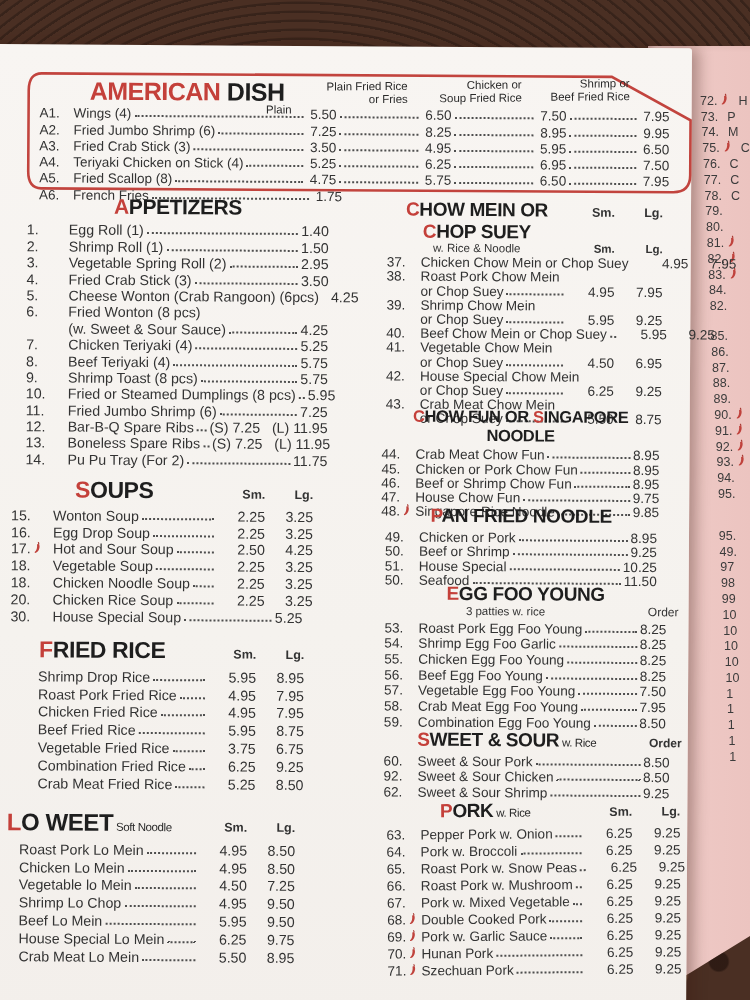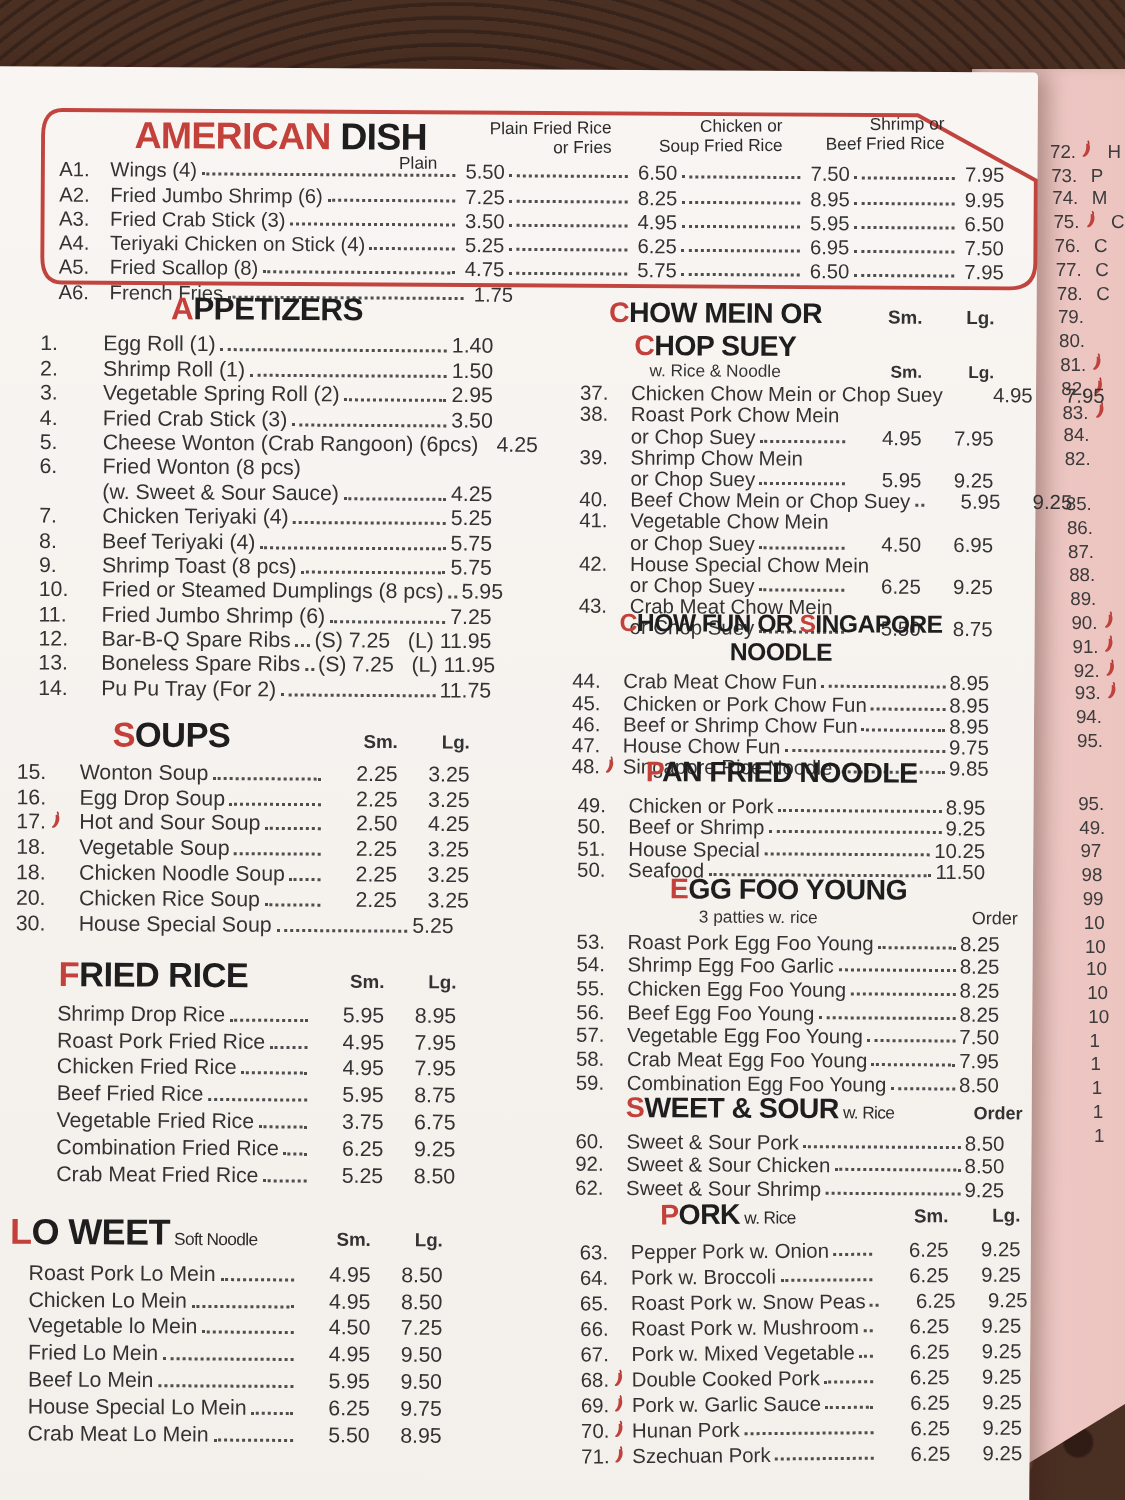--- a/index.html
+++ b/index.html
@@ -545,21 +545,21 @@
           </div>
           <div class="row" style="--numw: 40px; height: 17.8px;">
             <span class="num"></span>
             <span class="nm">Vegetable lo Mein</span>
             <span class="dots"></span>
             <span class="smc">4.50</span>
             <span class="lgc" style="margin-right: 12px;">7.25</span>
           </div>
           <div class="row" style="--numw: 40px; height: 17.8px;">
             <span class="num"></span>
-            <span class="nm">Fried Lo Mein</span>
+            <span class="nm">Shrimp Lo Chop</span>
             <span class="dots"></span>
             <span class="smc">4.95</span>
             <span class="lgc" style="margin-right: 12px;">9.50</span>
           </div>
           <div class="row" style="--numw: 40px; height: 17.8px;">
             <span class="num"></span>
             <span class="nm">Beef Lo Mein</span>
             <span class="dots"></span>
             <span class="smc">5.95</span>
             <span class="lgc" style="margin-right: 12px;">9.50</span>

